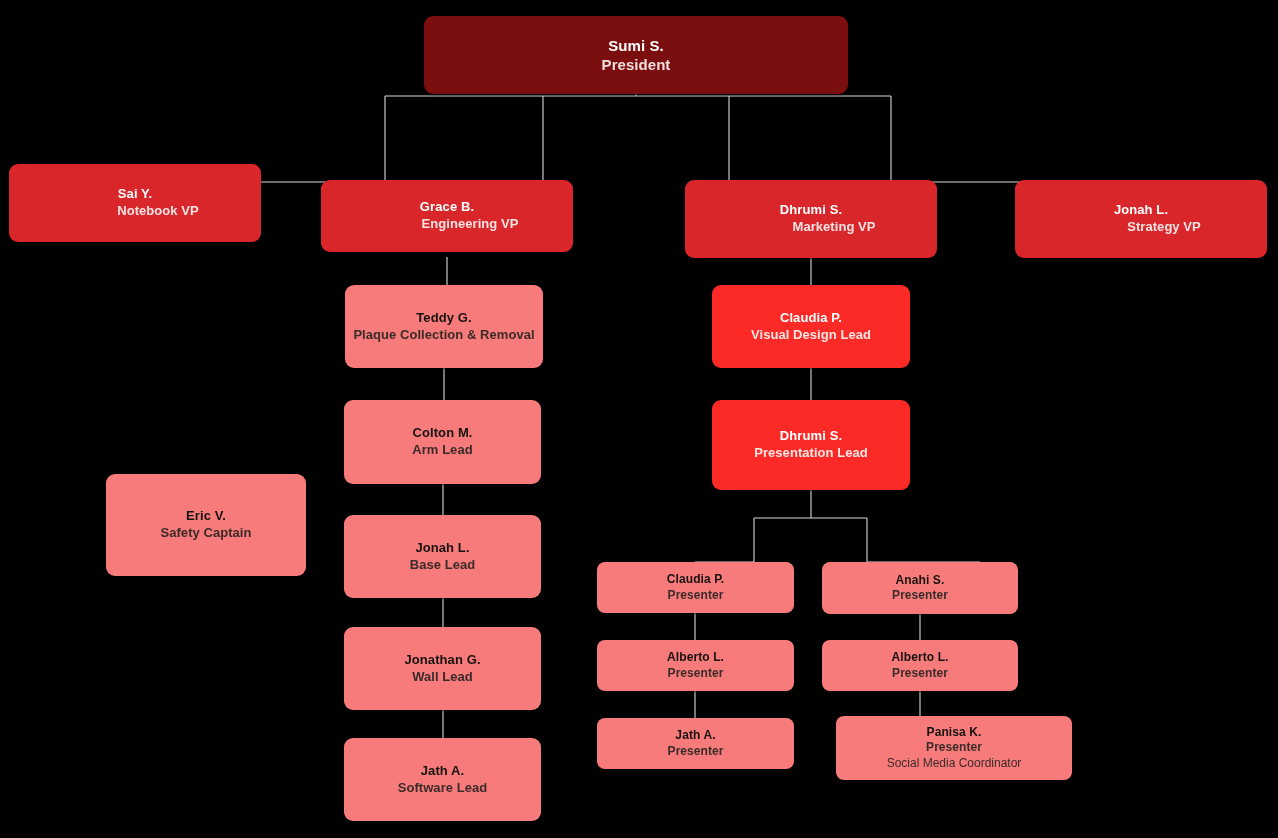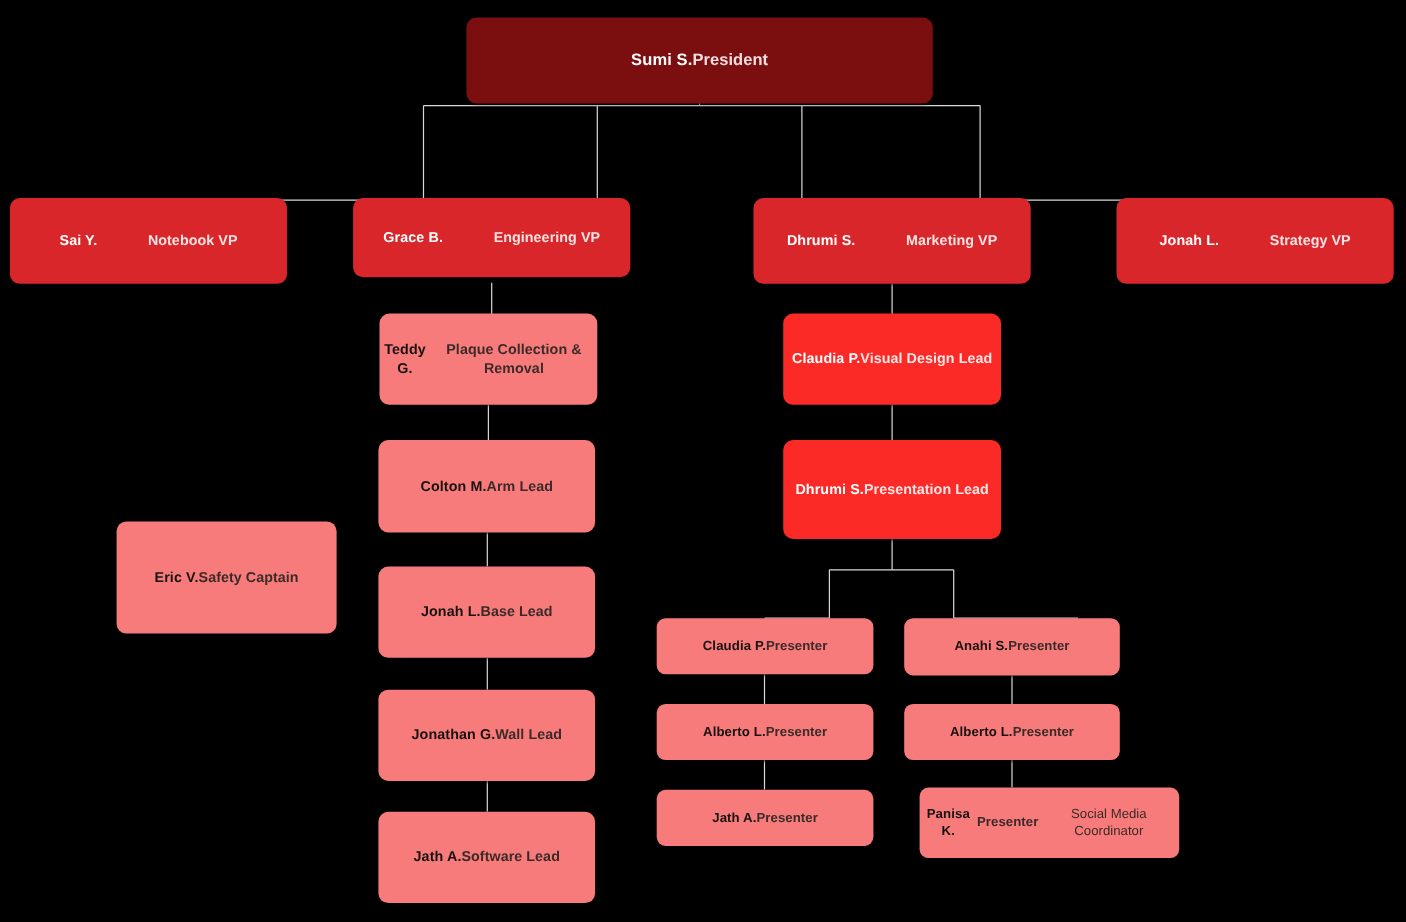--- a/index.html
+++ b/index.html
@@ -26,21 +26,21 @@
     width: 1278px;
     height: 838px;
     pointer-events: none;
   }
   
   .node {
     position: absolute;
     box-sizing: border-box;
     border-radius: 9px;
     display: flex;
-    flex-direction: row;
+    flex-direction: column;
     align-items: center;
     justify-content: center;
     text-align: center;
     line-height: 1.28;
     box-shadow: 0 1px 2px rgba(0,0,0,0.55);
   }
   .node .nm {
     font-weight: bold;
     font-size: 13px;
     letter-spacing: 0.1px;
@@ -142,21 +142,21 @@
       <path d="M920,614 L920,640"></path>
       <path d="M920,691 L920,716"></path>
     </g>
   </svg>
 
   <div class="node lvl-president" style="left:424px; top:16px; width:424px; height:78px;">
     <div class="nm">Sumi S.</div>
     <div class="rl">President</div>
   </div>
 
-  <div class="node lvl-vp" style="left:9px; top:180px; width:252px; height:78px;">
+  <div class="node lvl-vp" style="left:9px; top:164px; width:252px; height:78px;">
     <div class="nm">Sai Y.</div>
     <div class="rl">Notebook VP</div>
   </div>
 
   <div class="node lvl-vp" style="left:321px; top:180px; width:252px; height:72px;">
     <div class="nm">Grace B.</div>
     <div class="rl">Engineering VP</div>
   </div>
 
   <div class="node lvl-vp" style="left:685px; top:180px; width:252px; height:78px;">

